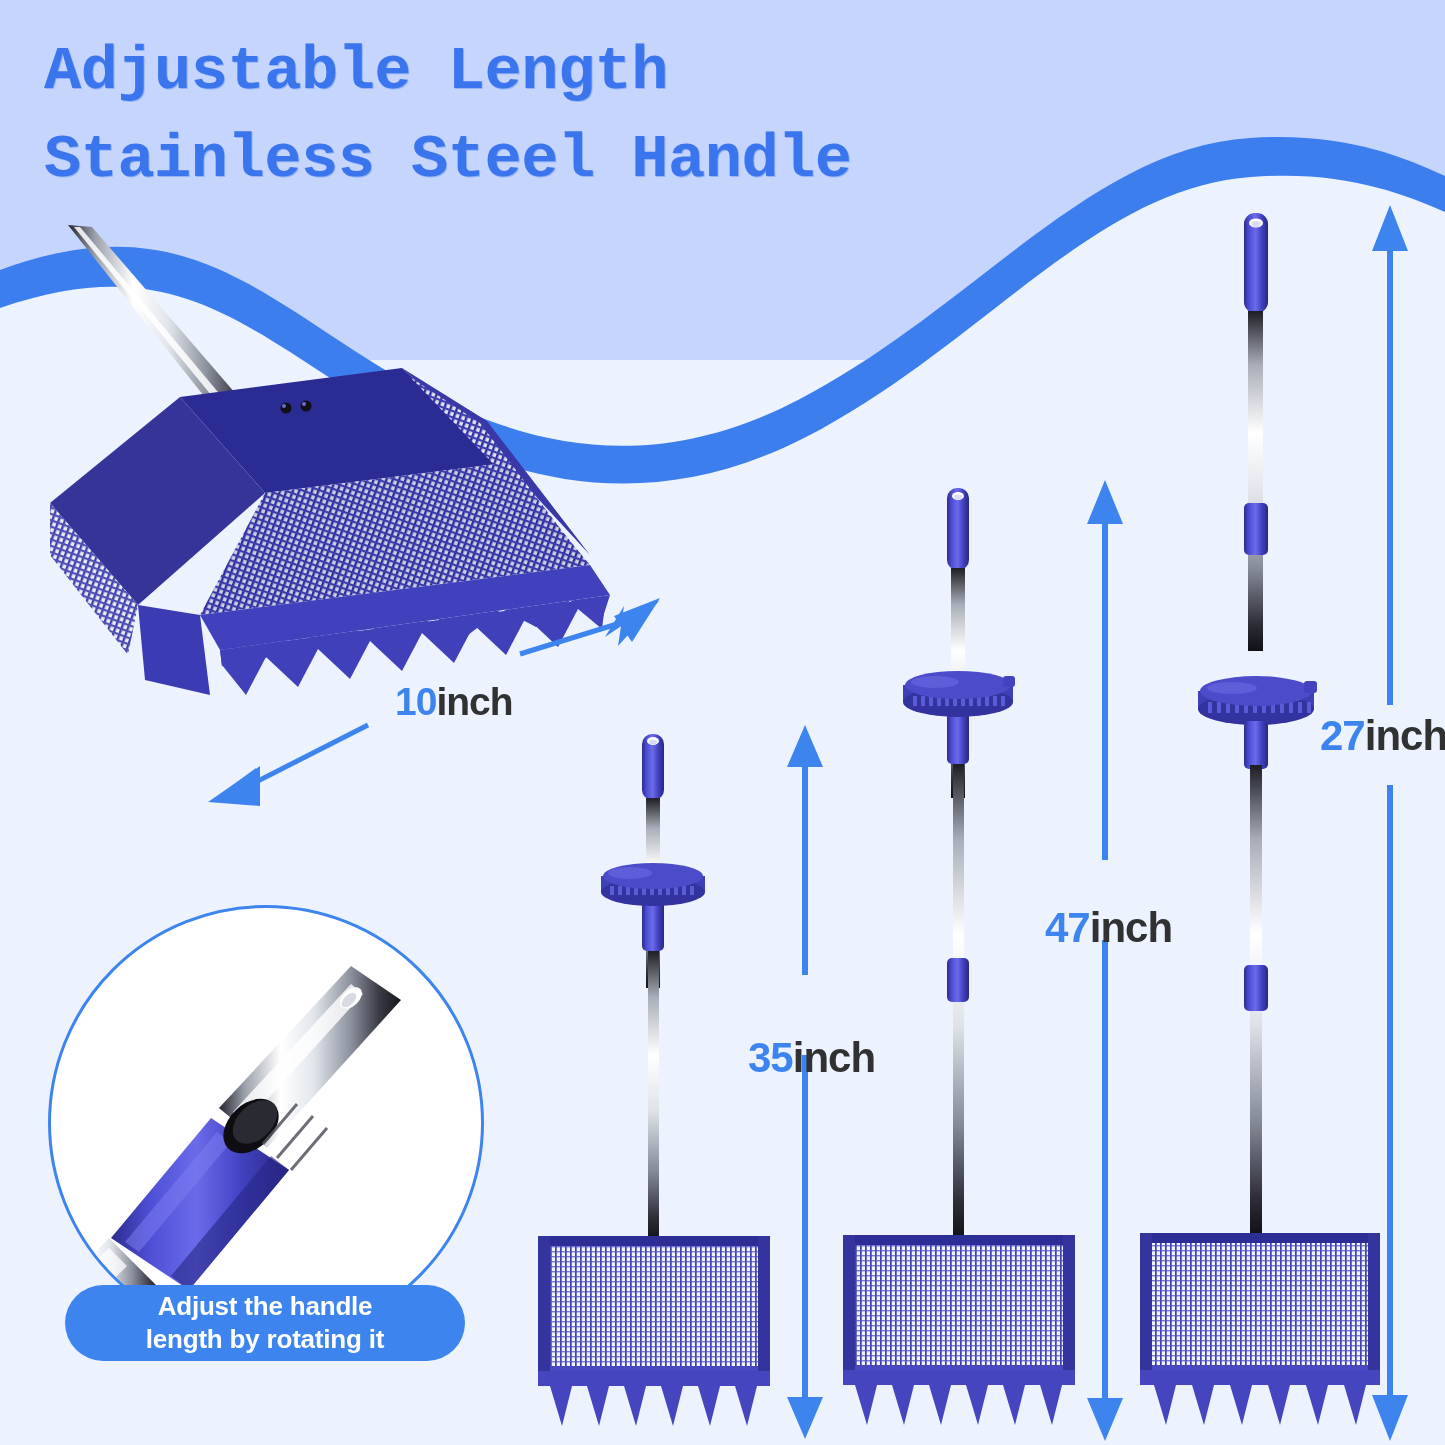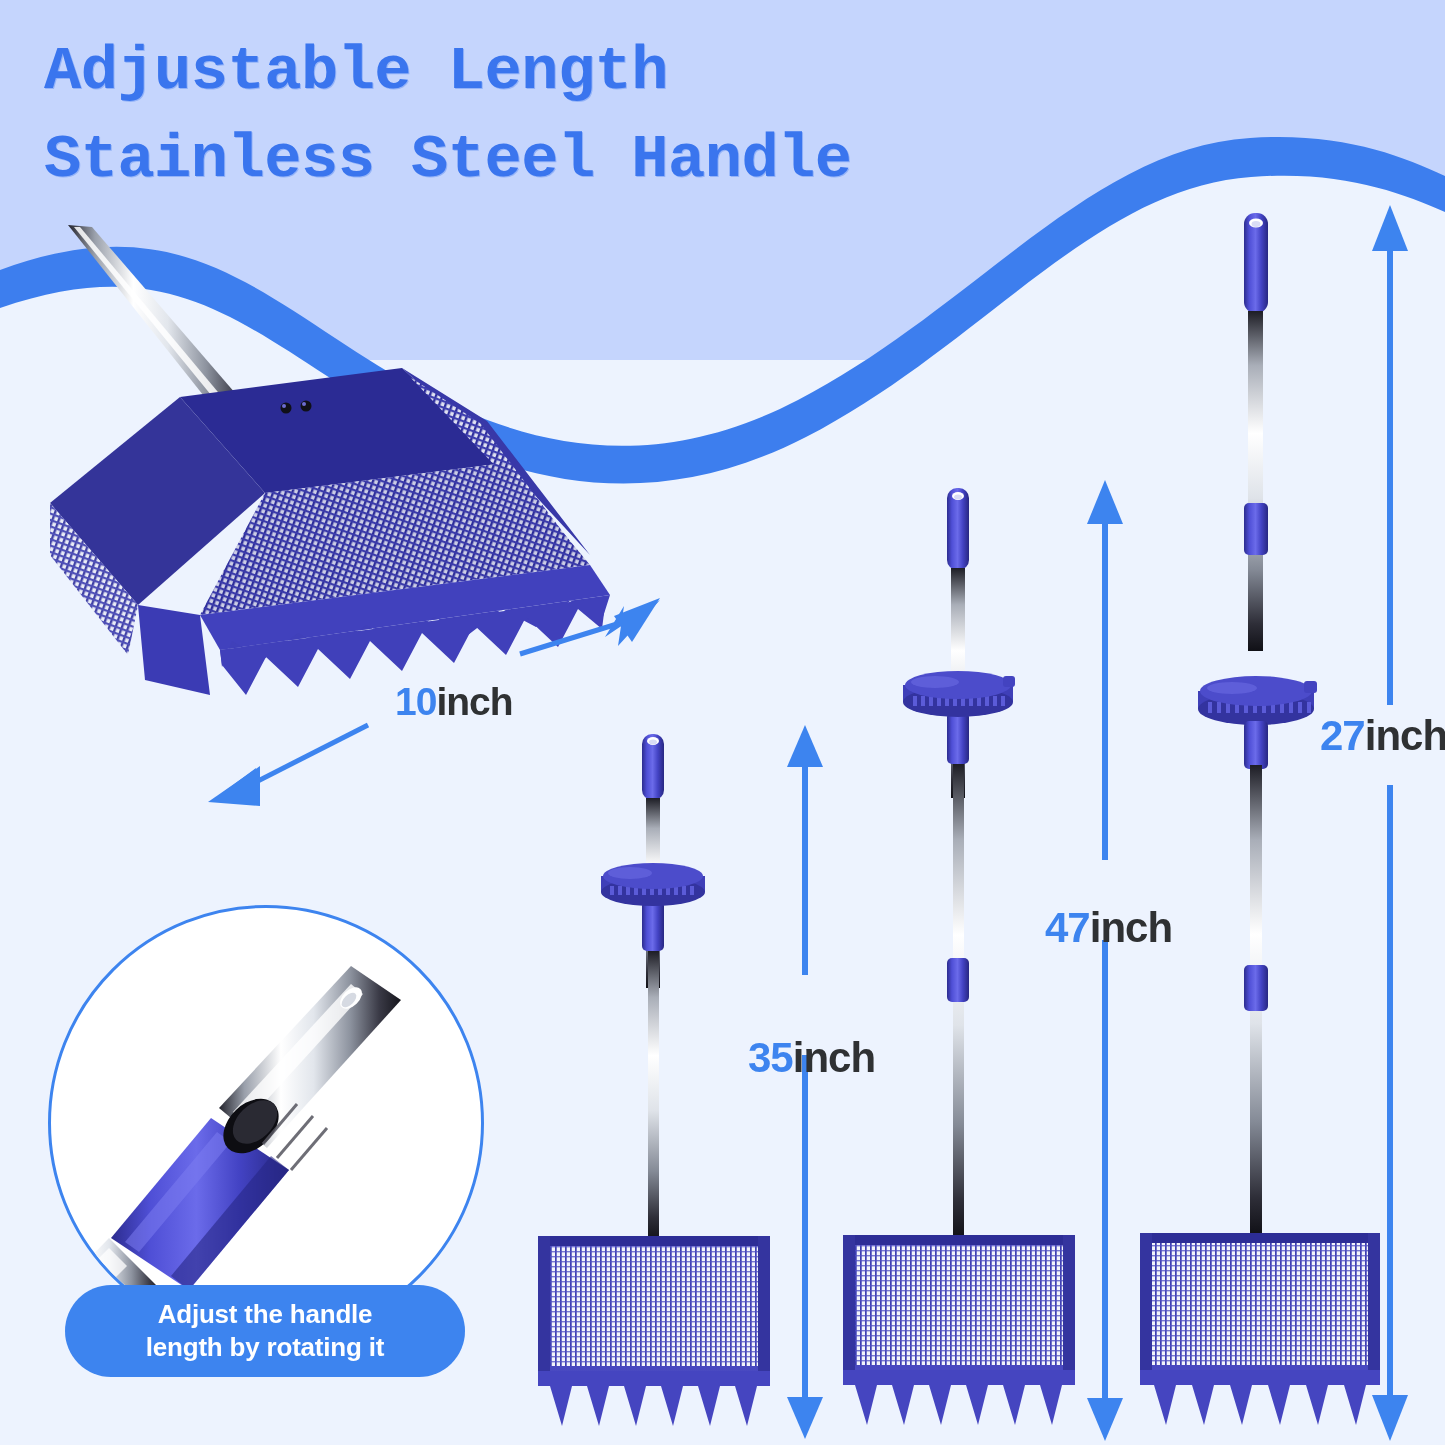--- a/index.html
+++ b/index.html
@@ -68,21 +68,21 @@
     border-radius: 50%;
     background: #ffffff;
     border: 3px solid #3d84ef;
     overflow: hidden;
   }
   .pill {
     position: absolute;
     left: 65px;
     top: 1285px;
     width: 400px;
-    height: 92px;
+    height: 76px;
     background: #3d84ef;
     border-radius: 46px;
     color: #ffffff;
     font-size: 26px;
     font-weight: bold;
     line-height: 1.28;
     display: flex;
     flex-direction: column;
     align-items: center;
     justify-content: center;

